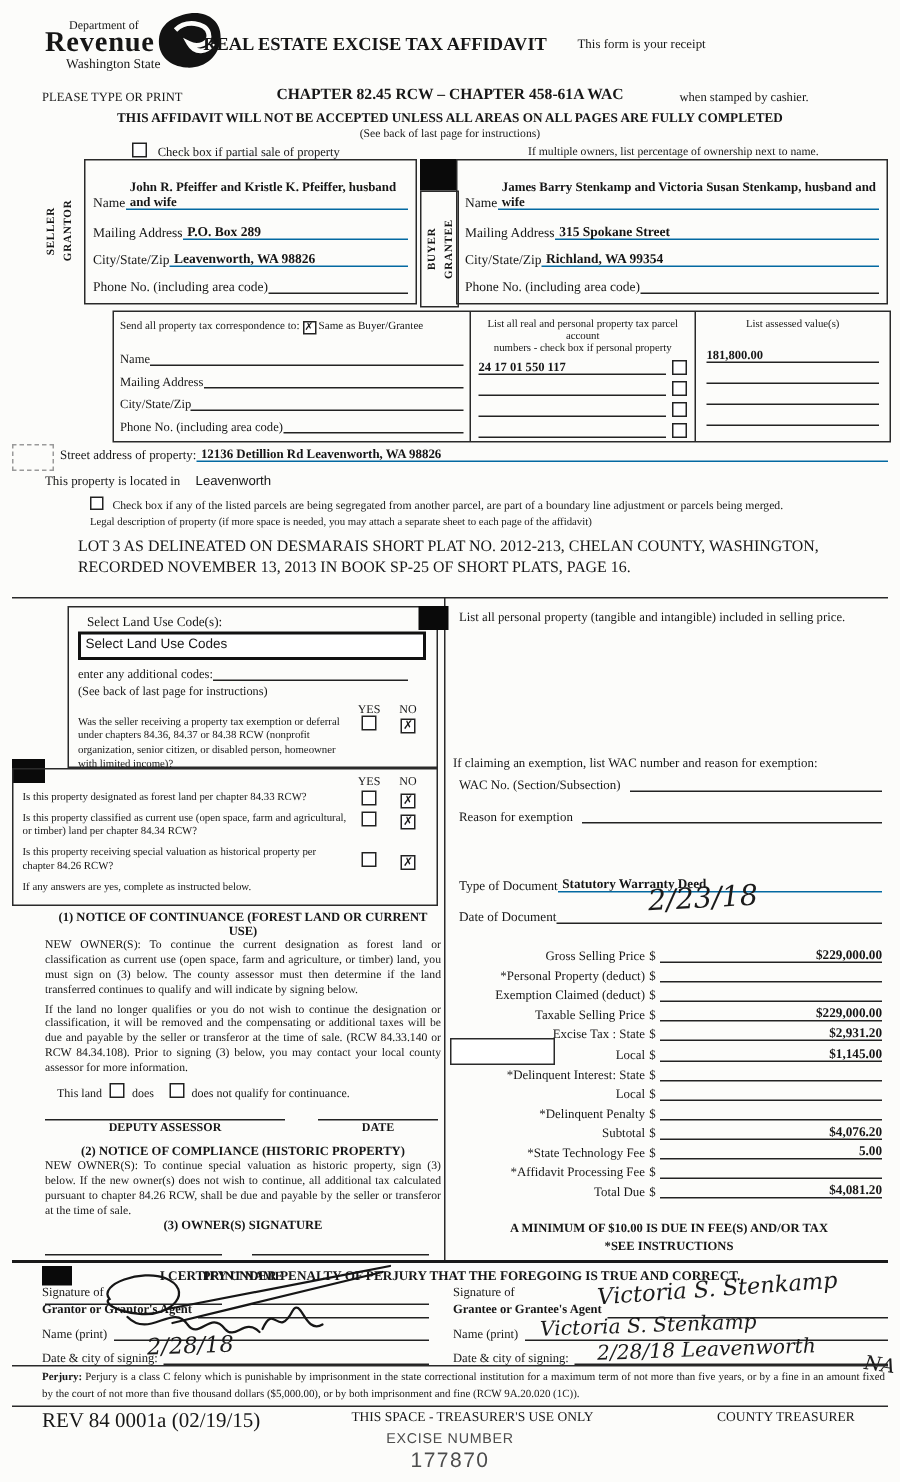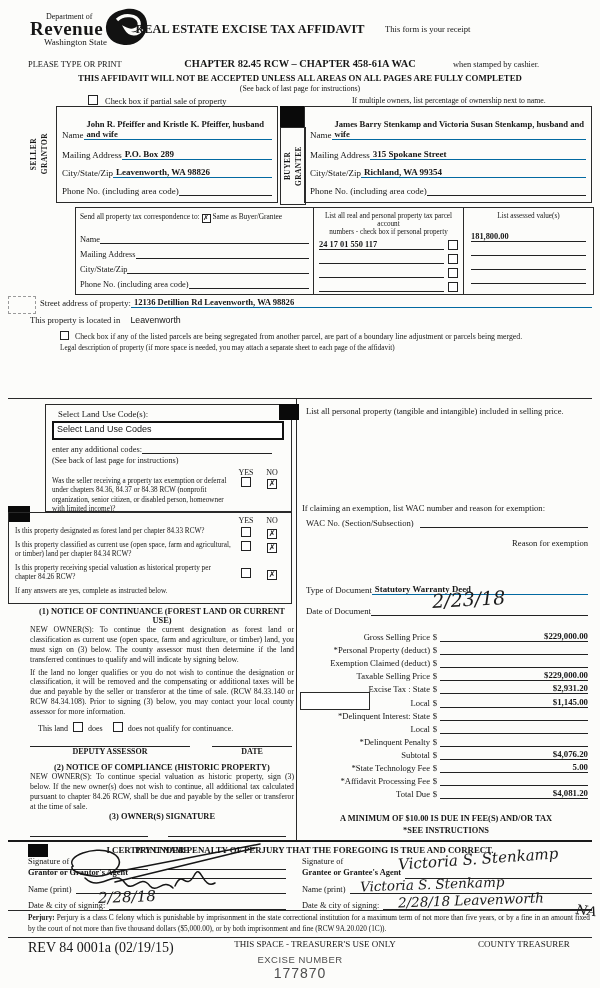--- a/index.html
+++ b/index.html
@@ -191,20 +191,21 @@
   </div>
   <div class="abs" style="left:30px;top:315px;font-size:8.6px;">
     <span>This property is located in</span>
     <span class="sans" style="margin-left:8px;font-size:8.8px;">Leavenworth</span>
   </div>
   <div class="abs" style="left:60px;top:331px;width:525px;font-size:7.8px;">
     <span class="cb" style="width:7px;height:7px;font-size:7px;line-height:7px;"></span>
     <span style="margin-left:4px;">Check box if any of the listed parcels are being segregated from another parcel, are part of a boundary line adjustment or parcels being merged.</span>
   </div>
   <div class="abs tiny" style="left:60px;top:344px;width:525px;">Legal description of property (if more space is needed, you may attach a separate sheet to each page of the affidavit)</div>
+  <div class="abs" style="left:52px;top:358px;width:510px;font-size:10.6px;line-height:1.35;">LOT 3 AS DELINEATED ON DESMARAIS SHORT PLAT NO. 2012-213, CHELAN COUNTY, WASHINGTON, RECORDED NOVEMBER 13, 2013 IN BOOK SP-25 OF SHORT PLATS, PAGE 16.</div>
 
   <div class="abs" style="left:8px;top:398px;width:584px;height:1px;background:#2a2a2a;"></div>
   <div class="abs" style="left:296px;top:398px;width:1px;height:444px;background:#2a2a2a;"></div>
 
   <div class="abs box" style="left:45px;top:404px;width:247px;height:108px;padding:4px 6px;box-sizing:border-box;">
     <div style="font-size:8.8px;margin-left:6px;">Select Land Use Code(s):</div>
     <div class="sans" style="border:2px solid #111;width:222px;height:13px;font-size:9px;padding:1px 3px;margin-top:2px;background:#fff;">Select Land Use Codes</div>
     <div class="frow" style="height:14px;font-size:8.4px;width:220px;">
         <span class="lbl">enter any additional codes:</span>
         <span class="fillplain"></span>
@@ -279,21 +280,21 @@
   </div>
 
   <div class="blk" style="left:279px;top:404px;width:20px;height:16px;"></div>
   <div class="abs" style="left:306px;top:406px;width:268px;font-size:8.5px;line-height:1.4;">List all personal property (tangible and intangible) included in selling price.</div>
 
   <div class="abs" style="left:302px;top:503px;width:288px;font-size:8.6px;">If claiming an exemption, list WAC number and reason for exemption:</div>
   <div class="abs frow" style="left:306px;top:517px;width:282px;font-size:8.6px;">
     <span class="lbl">WAC No. (Section/Subsection)</span>
     <span class="fillplain" style="margin-left:6px;"></span>
   </div>
-  <div class="abs frow" style="left:306px;top:538px;width:282px;font-size:8.6px;flex-direction:column;">
+  <div class="abs frow" style="left:306px;top:538px;width:282px;font-size:8.6px;">
     <span class="lbl">Reason for exemption</span>
     <span class="fillplain" style="margin-left:6px;"></span>
   </div>
 
   <div class="abs frow" style="left:306px;top:584px;width:282px;font-size:8.8px;">
     <span class="lbl">Type of Document</span>
     <span class="fill" style="font-size:8.8px;">Statutory Warranty Deed</span>
   </div>
   <div class="abs frow" style="left:306px;top:605px;width:282px;font-size:8.8px;">
     <span class="lbl">Date of Document</span>

